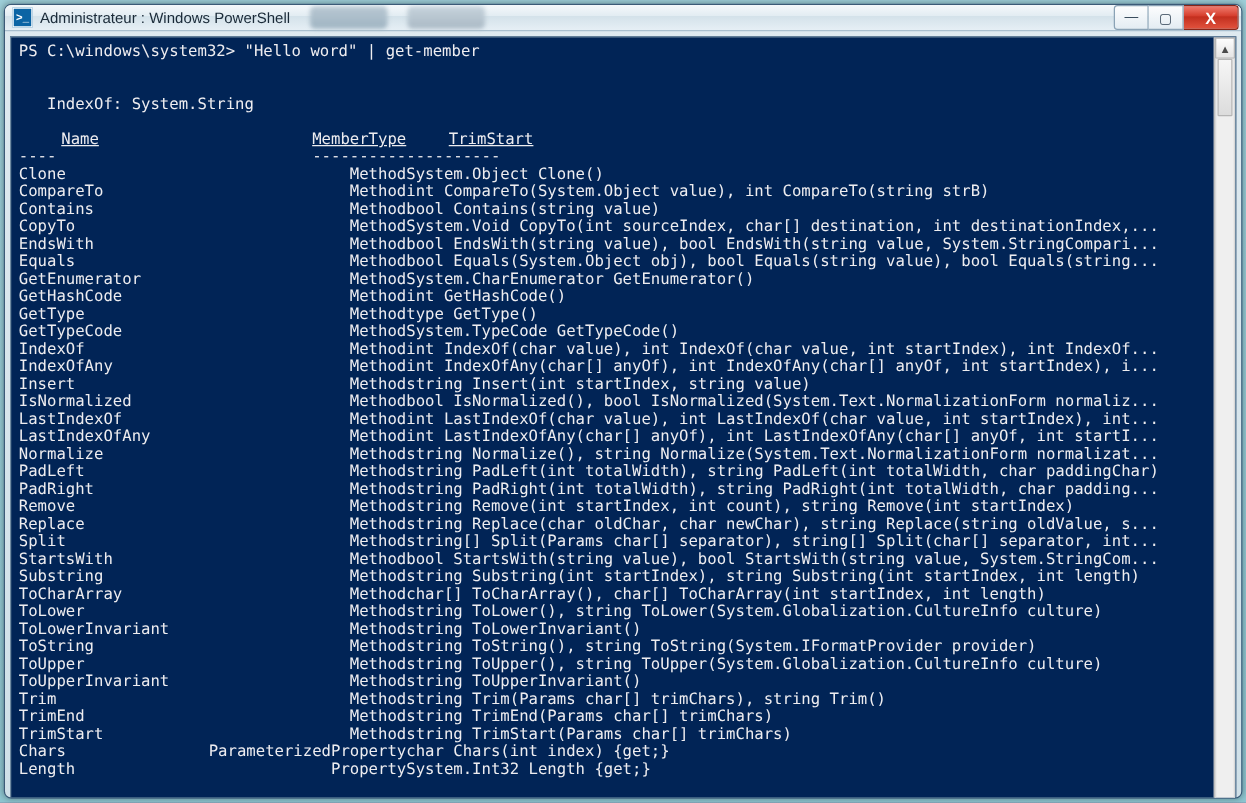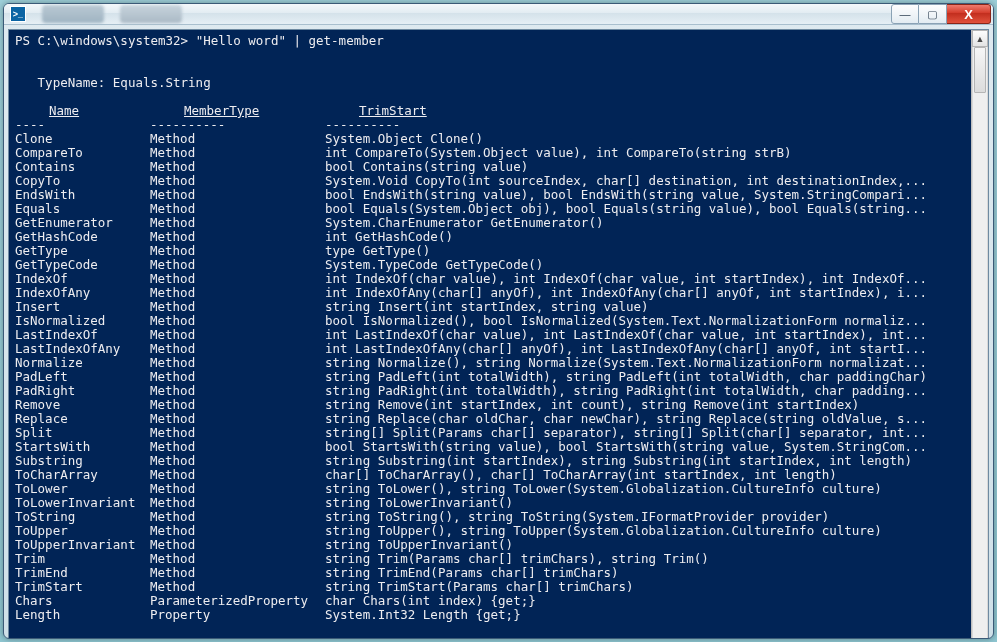--- a/index.html
+++ b/index.html
@@ -55,21 +55,21 @@
   .console {
     flex: 1; padding: 4px 6px 6px 6px;
     font-family: "Lucida Console", Consolas, monospace;
     font-size: 12.5px; line-height: 14px; color: #eeedf0;
     white-space: pre; overflow: hidden;
   }
   .console .hdr { text-decoration: underline; padding-left: 34px; }
   tr td { padding: 0; }
   table { border-collapse: collapse; }
   .col-name { width: 135px; }
-  .col-type { width: 175px; }
+  .col-type { width: 175px; text-align: right; }
   .col-def  { }
 
   .scrollbar {
     width: 17px; background: #e9e9e9; border-left: 1px solid #bfbfbf;
     display: flex; flex-direction: column;
   }
   .sb-btn {
     height: 17px; background: linear-gradient(180deg,#fdfdfd,#e4e4e4);
     border: 1px solid #b5b5b5; display: flex; align-items: center; justify-content: center;
     font-size: 9px; color: #4a4a4a;
@@ -80,35 +80,36 @@
     background: linear-gradient(180deg,#f6f6f6,#dcdcdc); border: 1px solid #b5b5b5; border-radius: 1px;
   }
 </style>
 </head>
 <body>
 
 <div class="window">
 
   <div class="titlebar">
     <span class="app-icon">&gt;_</span>
+    <span class="title-text">Administrateur : Windows PowerShell</span>
     <span class="blur-pill"></span>
     <span class="blur-pill b2"></span>
     <span class="spacer"></span>
     <div class="win-controls">
       <span class="win-btn">—</span>
       <span class="win-btn">▢</span>
       <span class="win-btn close">X</span>
     </div>
   </div>
 
   <div class="console-wrap">
     <div class="console"><span>PS C:\windows\system32&gt;</span> <span>"Hello word" | get-member</span>
 
 
-<span>   TypeName: Equals.String</span>
+<span>   IndexOf: System.String</span>
 
 <table>
 <tbody><tr><td class="col-name"><span class="hdr">Name</span></td><td class="col-type"><span class="hdr">MemberType</span></td><td class="col-def"><span class="hdr">TrimStart</span></td></tr>
 <tr><td class="col-name">----</td><td class="col-type">----------</td><td class="col-def">----------</td></tr>
 </tbody><tbody id="rows"><tr><td class="col-name">Clone</td><td class="col-type">Method</td><td class="col-def">System.Object Clone()</td></tr><tr><td class="col-name">CompareTo</td><td class="col-type">Method</td><td class="col-def">int CompareTo(System.Object value), int CompareTo(string strB)</td></tr><tr><td class="col-name">Contains</td><td class="col-type">Method</td><td class="col-def">bool Contains(string value)</td></tr><tr><td class="col-name">CopyTo</td><td class="col-type">Method</td><td class="col-def">System.Void CopyTo(int sourceIndex, char[] destination, int destinationIndex,...</td></tr><tr><td class="col-name">EndsWith</td><td class="col-type">Method</td><td class="col-def">bool EndsWith(string value), bool EndsWith(string value, System.StringCompari...</td></tr><tr><td class="col-name">Equals</td><td class="col-type">Method</td><td class="col-def">bool Equals(System.Object obj), bool Equals(string value), bool Equals(string...</td></tr><tr><td class="col-name">GetEnumerator</td><td class="col-type">Method</td><td class="col-def">System.CharEnumerator GetEnumerator()</td></tr><tr><td class="col-name">GetHashCode</td><td class="col-type">Method</td><td class="col-def">int GetHashCode()</td></tr><tr><td class="col-name">GetType</td><td class="col-type">Method</td><td class="col-def">type GetType()</td></tr><tr><td class="col-name">GetTypeCode</td><td class="col-type">Method</td><td class="col-def">System.TypeCode GetTypeCode()</td></tr><tr><td class="col-name">IndexOf</td><td class="col-type">Method</td><td class="col-def">int IndexOf(char value), int IndexOf(char value, int startIndex), int IndexOf...</td></tr><tr><td class="col-name">IndexOfAny</td><td class="col-type">Method</td><td class="col-def">int IndexOfAny(char[] anyOf), int IndexOfAny(char[] anyOf, int startIndex), i...</td></tr><tr><td class="col-name">Insert</td><td class="col-type">Method</td><td class="col-def">string Insert(int startIndex, string value)</td></tr><tr><td class="col-name">IsNormalized</td><td class="col-type">Method</td><td class="col-def">bool IsNormalized(), bool IsNormalized(System.Text.NormalizationForm normaliz...</td></tr><tr><td class="col-name">LastIndexOf</td><td class="col-type">Method</td><td class="col-def">int LastIndexOf(char value), int LastIndexOf(char value, int startIndex), int...</td></tr><tr><td class="col-name">LastIndexOfAny</td><td class="col-type">Method</td><td class="col-def">int LastIndexOfAny(char[] anyOf), int LastIndexOfAny(char[] anyOf, int startI...</td></tr><tr><td class="col-name">Normalize</td><td class="col-type">Method</td><td class="col-def">string Normalize(), string Normalize(System.Text.NormalizationForm normalizat...</td></tr><tr><td class="col-name">PadLeft</td><td class="col-type">Method</td><td class="col-def">string PadLeft(int totalWidth), string PadLeft(int totalWidth, char paddingChar)</td></tr><tr><td class="col-name">PadRight</td><td class="col-type">Method</td><td class="col-def">string PadRight(int totalWidth), string PadRight(int totalWidth, char padding...</td></tr><tr><td class="col-name">Remove</td><td class="col-type">Method</td><td class="col-def">string Remove(int startIndex, int count), string Remove(int startIndex)</td></tr><tr><td class="col-name">Replace</td><td class="col-type">Method</td><td class="col-def">string Replace(char oldChar, char newChar), string Replace(string oldValue, s...</td></tr><tr><td class="col-name">Split</td><td class="col-type">Method</td><td class="col-def">string[] Split(Params char[] separator), string[] Split(char[] separator, int...</td></tr><tr><td class="col-name">StartsWith</td><td class="col-type">Method</td><td class="col-def">bool StartsWith(string value), bool StartsWith(string value, System.StringCom...</td></tr><tr><td class="col-name">Substring</td><td class="col-type">Method</td><td class="col-def">string Substring(int startIndex), string Substring(int startIndex, int length)</td></tr><tr><td class="col-name">ToCharArray</td><td class="col-type">Method</td><td class="col-def">char[] ToCharArray(), char[] ToCharArray(int startIndex, int length)</td></tr><tr><td class="col-name">ToLower</td><td class="col-type">Method</td><td class="col-def">string ToLower(), string ToLower(System.Globalization.CultureInfo culture)</td></tr><tr><td class="col-name">ToLowerInvariant</td><td class="col-type">Method</td><td class="col-def">string ToLowerInvariant()</td></tr><tr><td class="col-name">ToString</td><td class="col-type">Method</td><td class="col-def">string ToString(), string ToString(System.IFormatProvider provider)</td></tr><tr><td class="col-name">ToUpper</td><td class="col-type">Method</td><td class="col-def">string ToUpper(), string ToUpper(System.Globalization.CultureInfo culture)</td></tr><tr><td class="col-name">ToUpperInvariant</td><td class="col-type">Method</td><td class="col-def">string ToUpperInvariant()</td></tr><tr><td class="col-name">Trim</td><td class="col-type">Method</td><td class="col-def">string Trim(Params char[] trimChars), string Trim()</td></tr><tr><td class="col-name">TrimEnd</td><td class="col-type">Method</td><td class="col-def">string TrimEnd(Params char[] trimChars)</td></tr><tr><td class="col-name">TrimStart</td><td class="col-type">Method</td><td class="col-def">string TrimStart(Params char[] trimChars)</td></tr><tr><td class="col-name">Chars</td><td class="col-type">ParameterizedProperty</td><td class="col-def">char Chars(int index) {get;}</td></tr><tr><td class="col-name">Length</td><td class="col-type">Property</td><td class="col-def">System.Int32 Length {get;}</td></tr></tbody>
 </table>
 
  
 
  </div>

